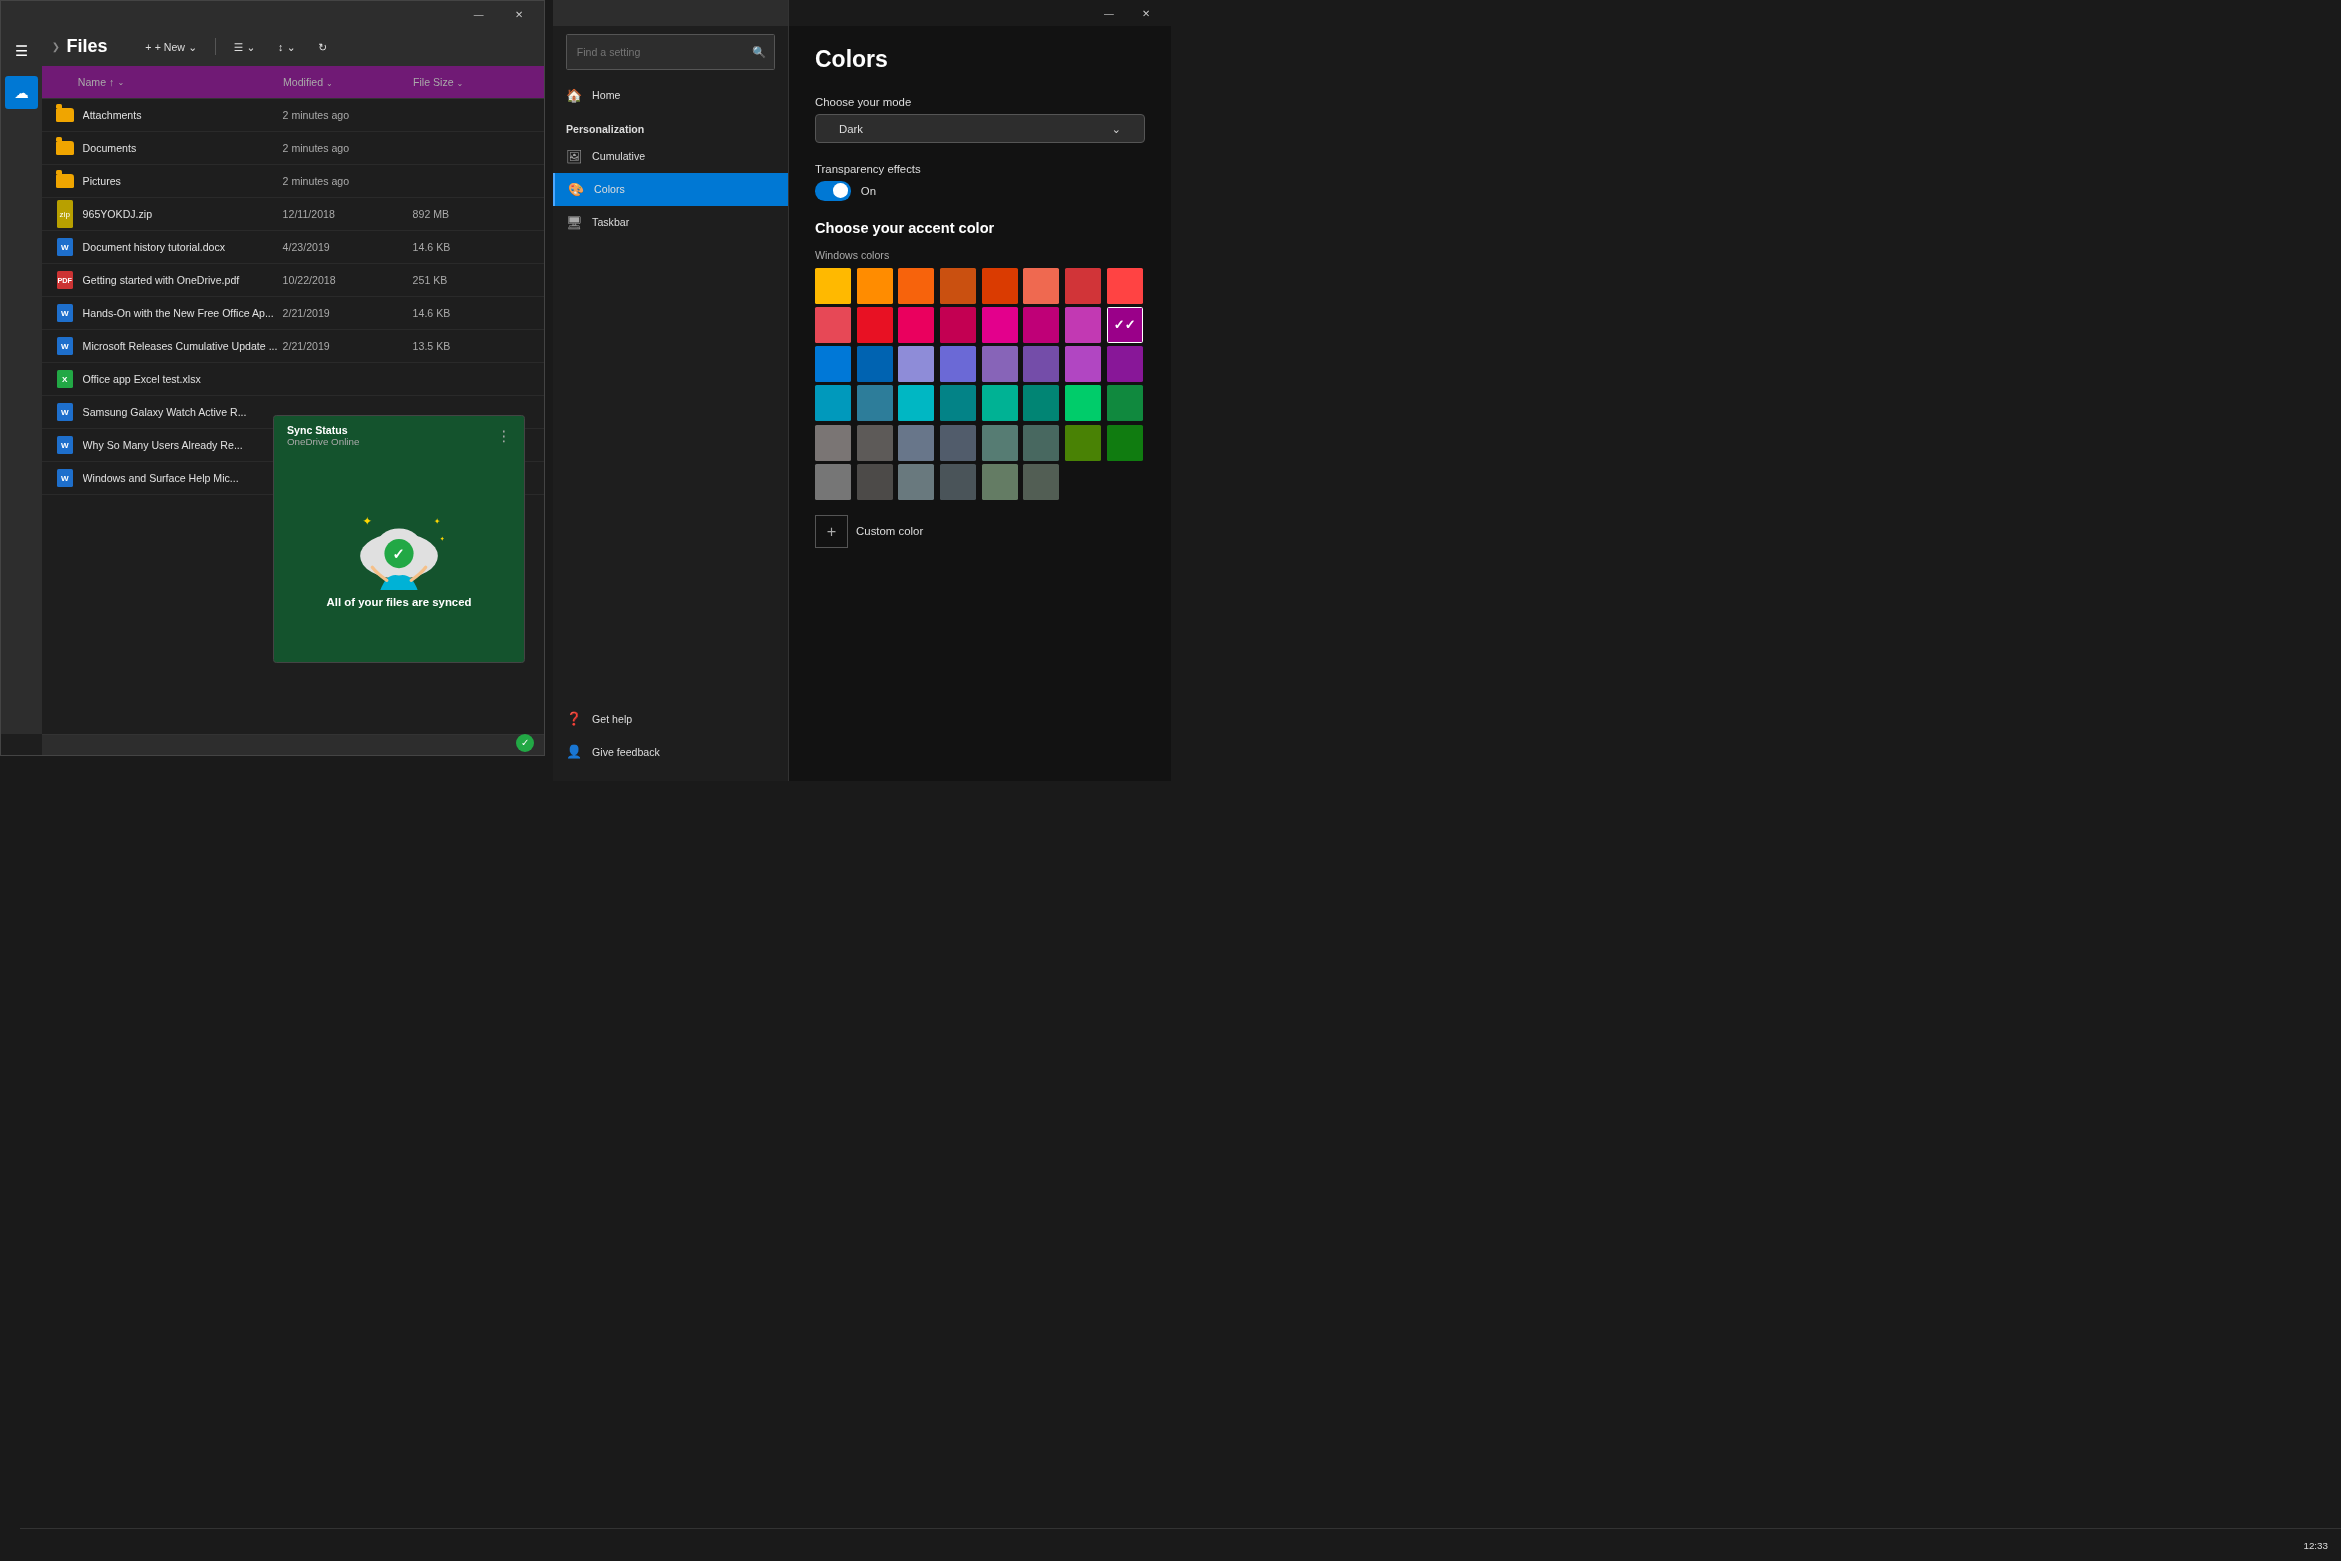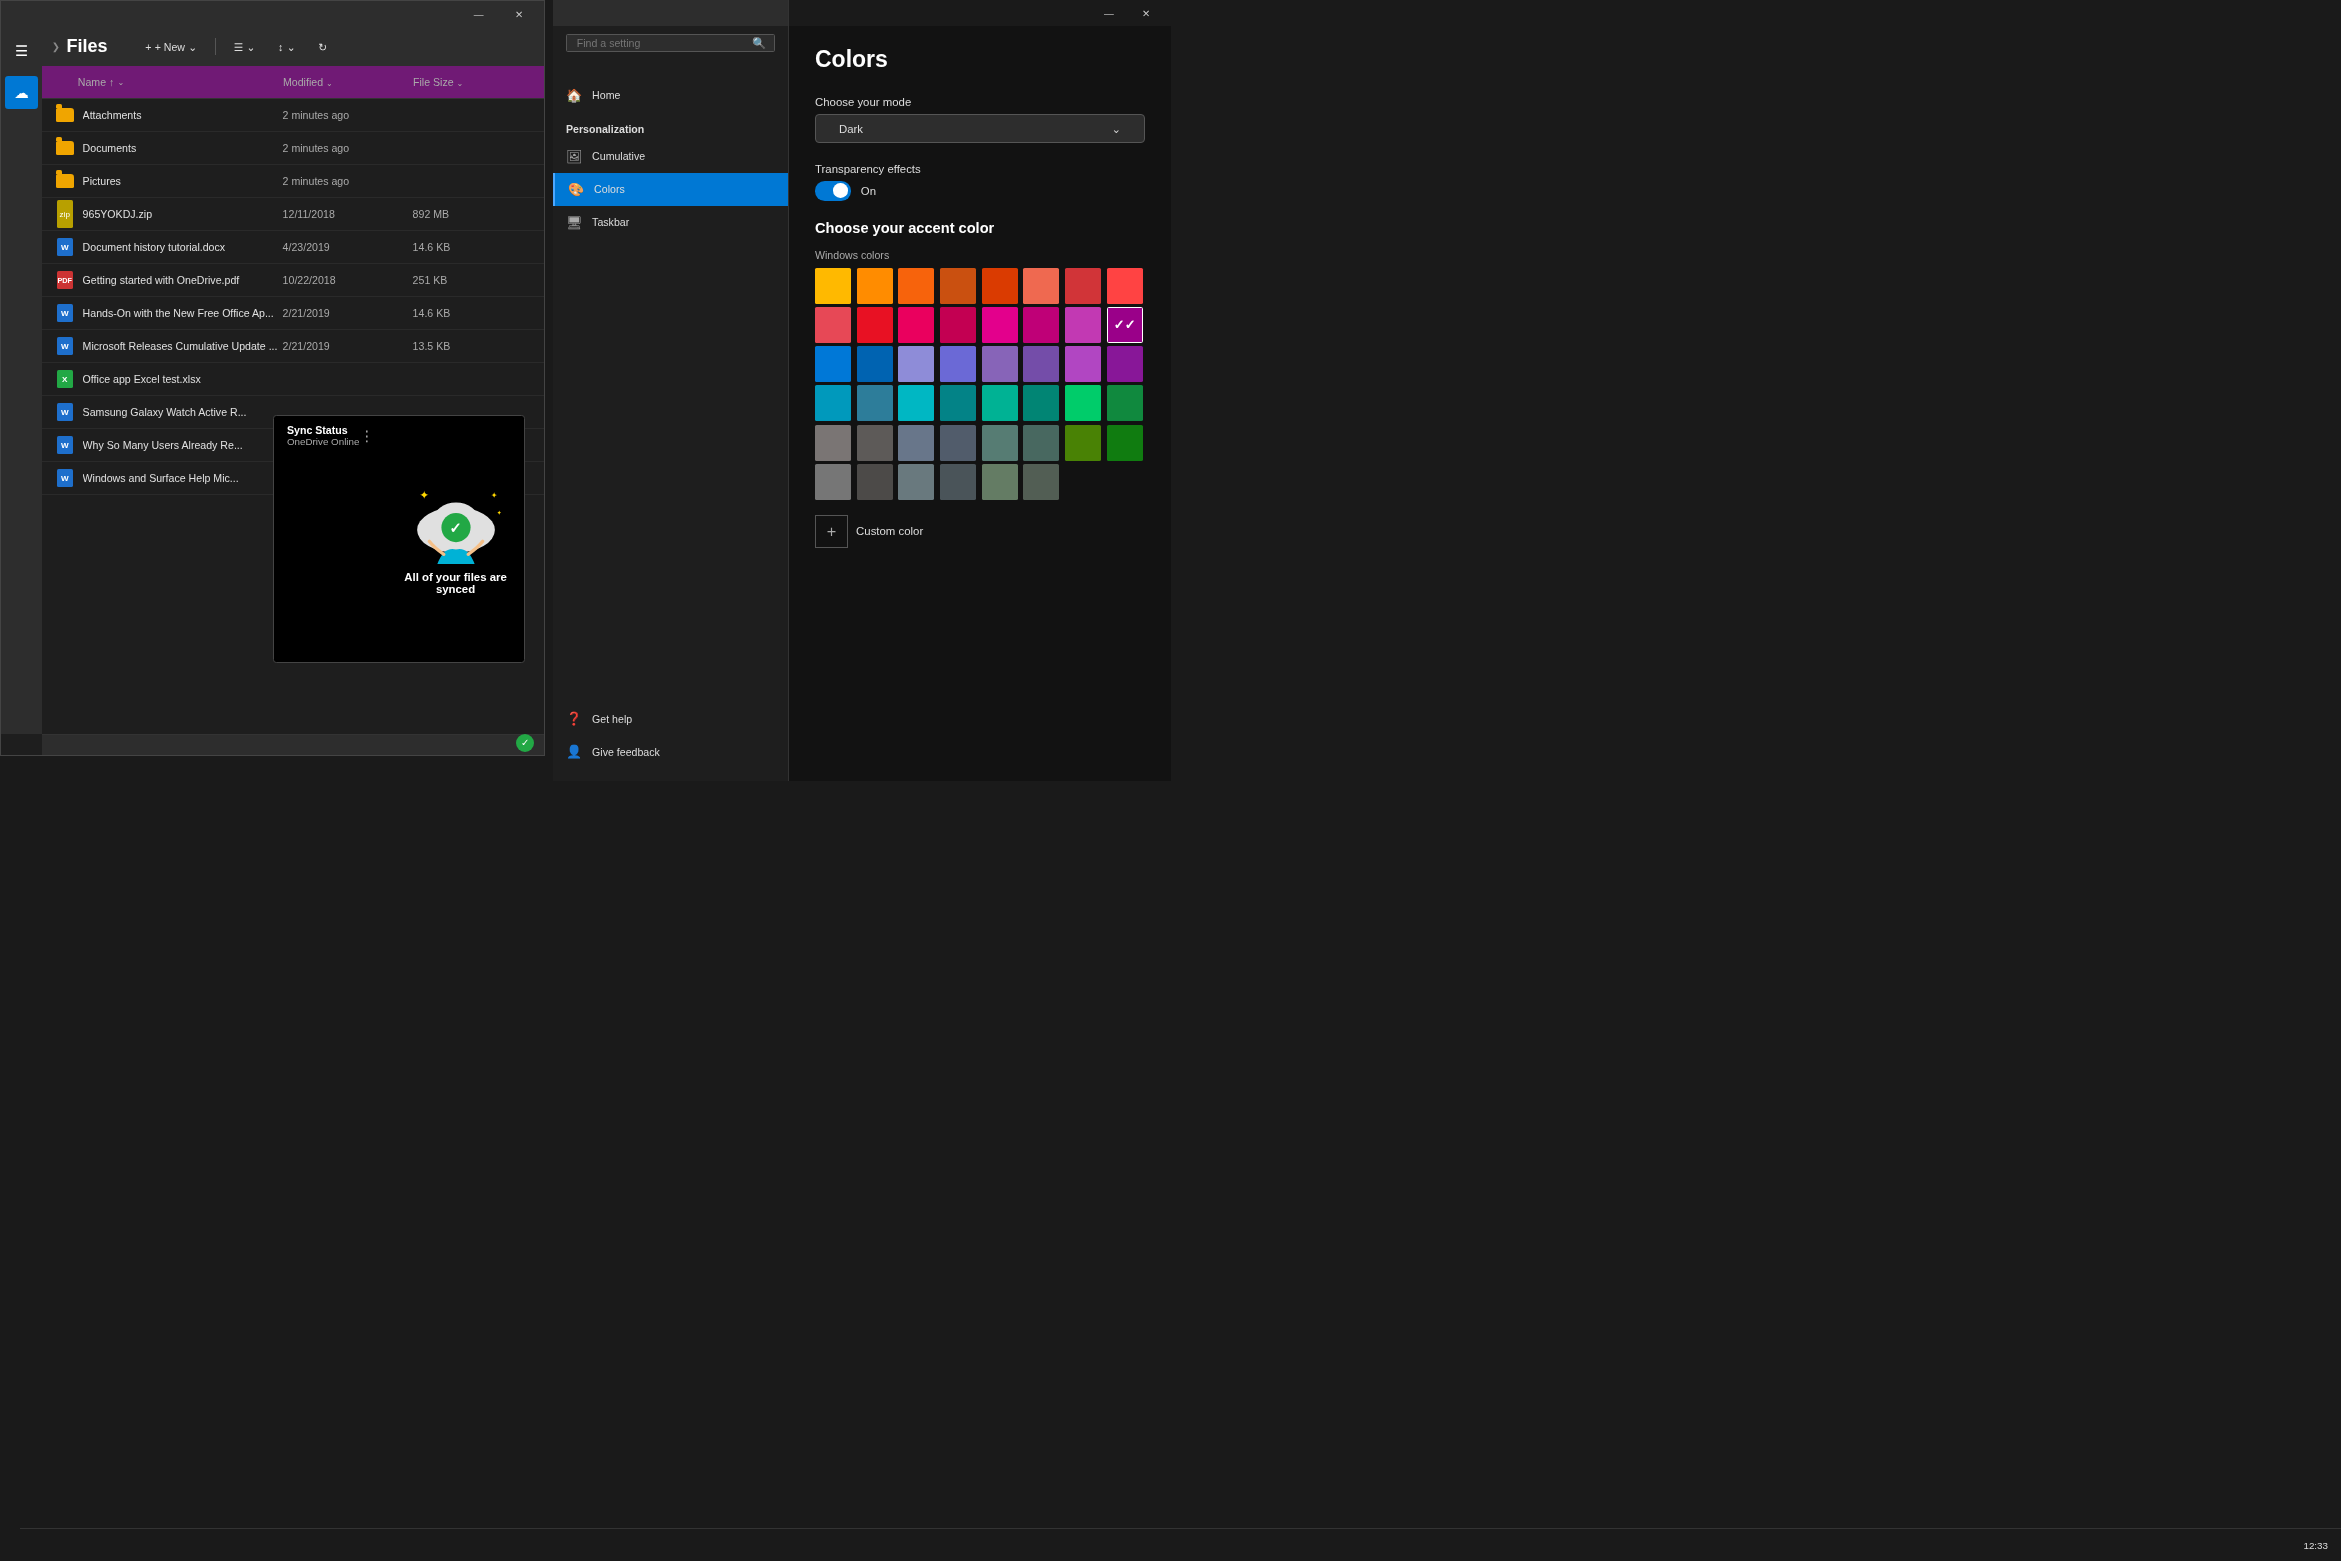--- a/index.html
+++ b/index.html
@@ -174,26 +174,26 @@
       color: white;
     }
 
     
     .sync-popup {
       position: absolute;
       left: 273px;
       top: 415px;
       width: 252px;
       height: 248px;
-      background: #000000;
+      background: #14532d;
       border: 0.8px solid #444;
       border-radius: 3.3px;
       z-index: 50;
       display: flex;
-      flex-direction: row;
+      flex-direction: column;
     }
 
     .sync-popup-header {
       height: 39px;
       display: flex;
       align-items: center;
       padding: 0 13px;
       justify-content: space-between;
     }
 
@@ -682,21 +682,21 @@
       <path d="M80 88 Q92 80 98 72" stroke="#f5c089" stroke-width="4" fill="none" stroke-linecap="round"></path>
     </svg>
     <div class="sync-message">All of your files are synced</div>
   </div>
 </div>
 
 <div class="settings-sidebar">
   <div class="settings-sidebar-title-bar"></div>
   <div class="settings-search">
     <div style="position:relative;">
-      <input type="text" style="width: 100%; height: 18px; background: rgb(45, 45, 45); border: 0.8px solid rgb(85, 85, 85); color: rgb(221, 221, 221); padding: 0px 29px 0px 9.8px; font-size: 10.6px; outline: none;" placeholder="Find a setting">
+      <input type="text" style="width: 100%; height: 36px; background: rgb(45, 45, 45); border: 0.8px solid rgb(85, 85, 85); color: rgb(221, 221, 221); padding: 0px 29px 0px 9.8px; font-size: 10.6px; outline: none;" placeholder="Find a setting">
       <span style="position:absolute;right:8.1px;top:50%;transform:translateY(-50%);color:#888;font-size:11.4px;">🔍</span>
     </div>
   </div>
 
   <div class="settings-nav">
     <div class="settings-nav-item">
       <span class="nav-icon">🏠</span>
       <span>Home</span>
     </div>
 

